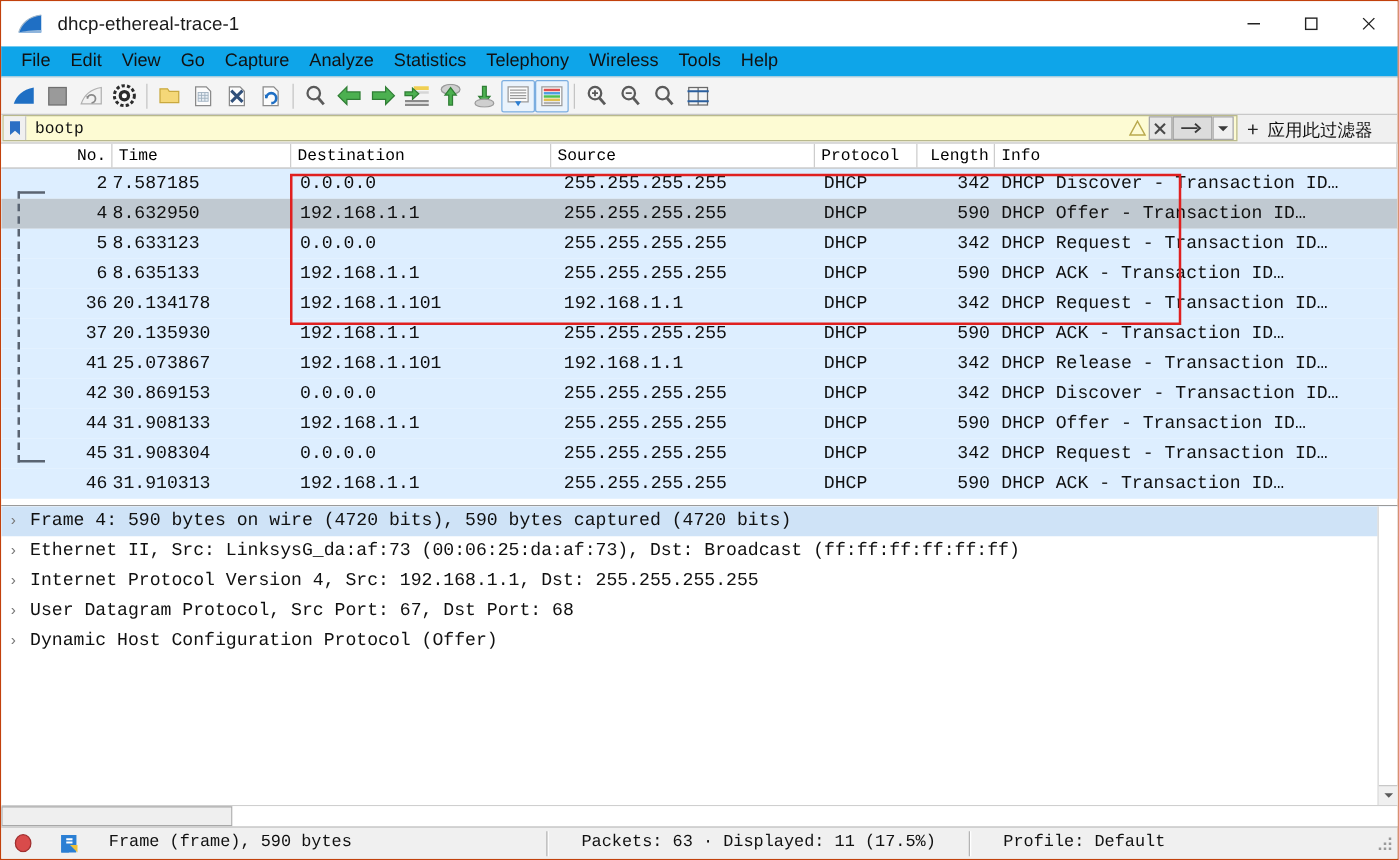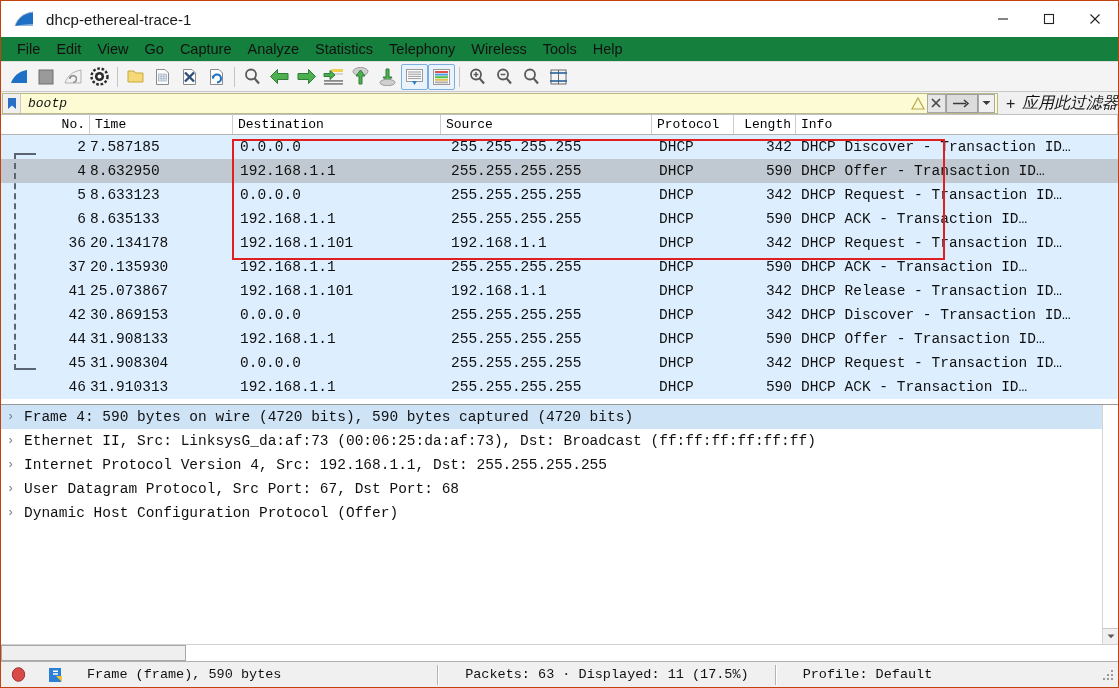--- a/index.html
+++ b/index.html
@@ -36,21 +36,21 @@
   .win-btn {
     width: 46px; height: 36px;
     display: flex; align-items: center; justify-content: center;
     background: transparent;
   }
   .win-btn svg { display:block; }
 
   
   .menubar {
     height: 25px; flex: 0 0 25px;
-    background: #15803d;
+    background: #0ea5e9;
     display: flex; align-items: center;
     padding-left: 8px;
     border-bottom: 1px solid #dcdcdc;
   }
   .menu-item {
     font-size: 14.5px;
     color: #111;
     padding: 0 8px;
     line-height: 22px;
     white-space: nowrap;
@@ -72,23 +72,22 @@
     border: 1px solid #7aade0;
     background: #eaf3fc;
     border-radius: 2px;
   }
   .tb-sep { width: 1px; height: 20px; background: #c4c4c4; margin: 0 4px; }
 
   
   .filterbar {
     height: 23px; flex: 0 0 23px;
     background: #f0f0f0;
-    display: flex; align-items: center;
+    display: flex; align-items: flex-end;
     border-bottom: 1px solid #c0c0c0;
-    font-style: italic;
   }
   .filter-input-wrap {
     flex: 1 1 auto;
     display: flex; align-items: center;
     background: #fdfbd3;
     border: 1px solid #b9b98c;
     margin: 1px 0 1px 1px;
     min-width: 0;
   }
   .filter-bookmark {
@@ -121,21 +120,21 @@
     width: 32px; height: 19px;
   }
   .f-icon.dropbox {
     background: #f0f0f0; border: 1px solid #a8a8a8;
     width: 17px; height: 19px;
   }
   .f-plus {
     font-size: 16px; color: #222; padding: 0 7px 0 8px; line-height: 19px;
   }
   .f-apply-label {
-    font-size: 16px; color: #111; padding-right: 0; white-space: nowrap;
+    font-size: 14px; color: #111; padding-right: 20px; white-space: nowrap;
   }
 
   
   .packet-list {
     flex: 0 0 290px;
     position: relative;
     background: #ffffff;
     overflow: hidden;
     border-bottom: 1px solid #9a9a9a;
   }

